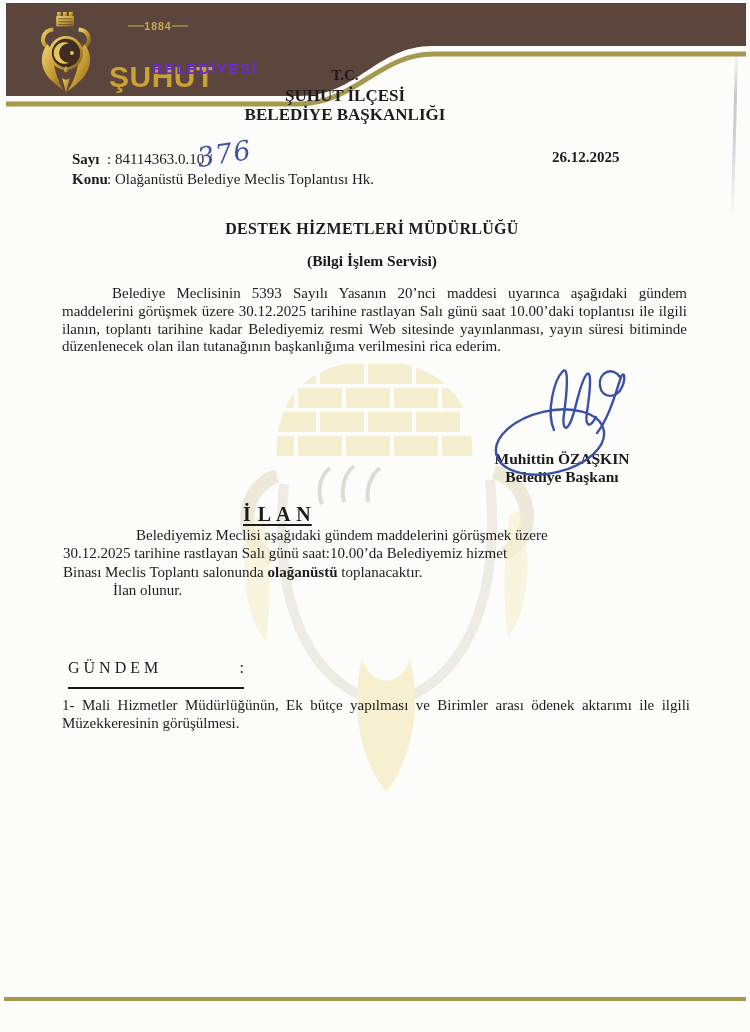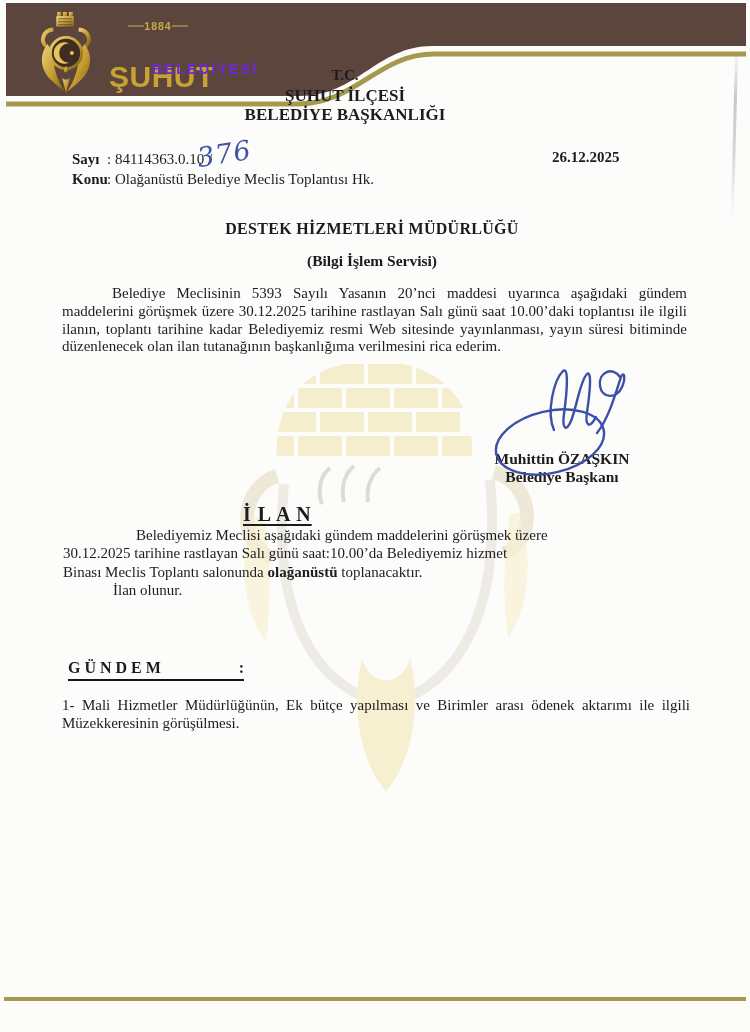--- a/index.html
+++ b/index.html
@@ -45,21 +45,21 @@
         text-decoration:underline;text-decoration-thickness:2px;text-underline-offset:3px;letter-spacing:1px;}
   .ilan-line{position:absolute;left:62px;width:470px;font-size:15px;z-index:2;}
   .ilan-l1{top:527px;padding-left:74px;}
   .ilan-l2{top:545px;padding-left:1px;}
   .ilan-l3{top:564px;padding-left:1px;}
   .ilan-l4{top:582px;padding-left:51px;}
   .bold{font-weight:bold;}
   
   .gundem-head{position:absolute;left:68px;top:659px;width:176px;z-index:2;display:flex;
         justify-content:space-between;align-items:flex-end;border-bottom:2.5px solid #161616;
-        padding-bottom:2px;font-weight:bold;font-size:16px;}
+        padding-bottom:10px;font-weight:normal;font-size:16px;}
   .gundem-item{position:absolute;left:62px;top:696px;width:628px;font-size:15px;line-height:18.2px;
         text-align:justify;z-index:2;}
   
   .footer-rule{position:absolute;left:4px;top:997px;width:742px;height:3.5px;background:#a5994e;z-index:1;}
   .edge-artifact{position:absolute;left:733px;top:48px;width:3px;height:170px;z-index:1;opacity:.5;
         background:linear-gradient(to bottom,transparent,#8d939c 30%,#aab0b8 60%,transparent);
         border-radius:2px;transform:rotate(1.5deg);}
 </style>
 </head>
 <body>

